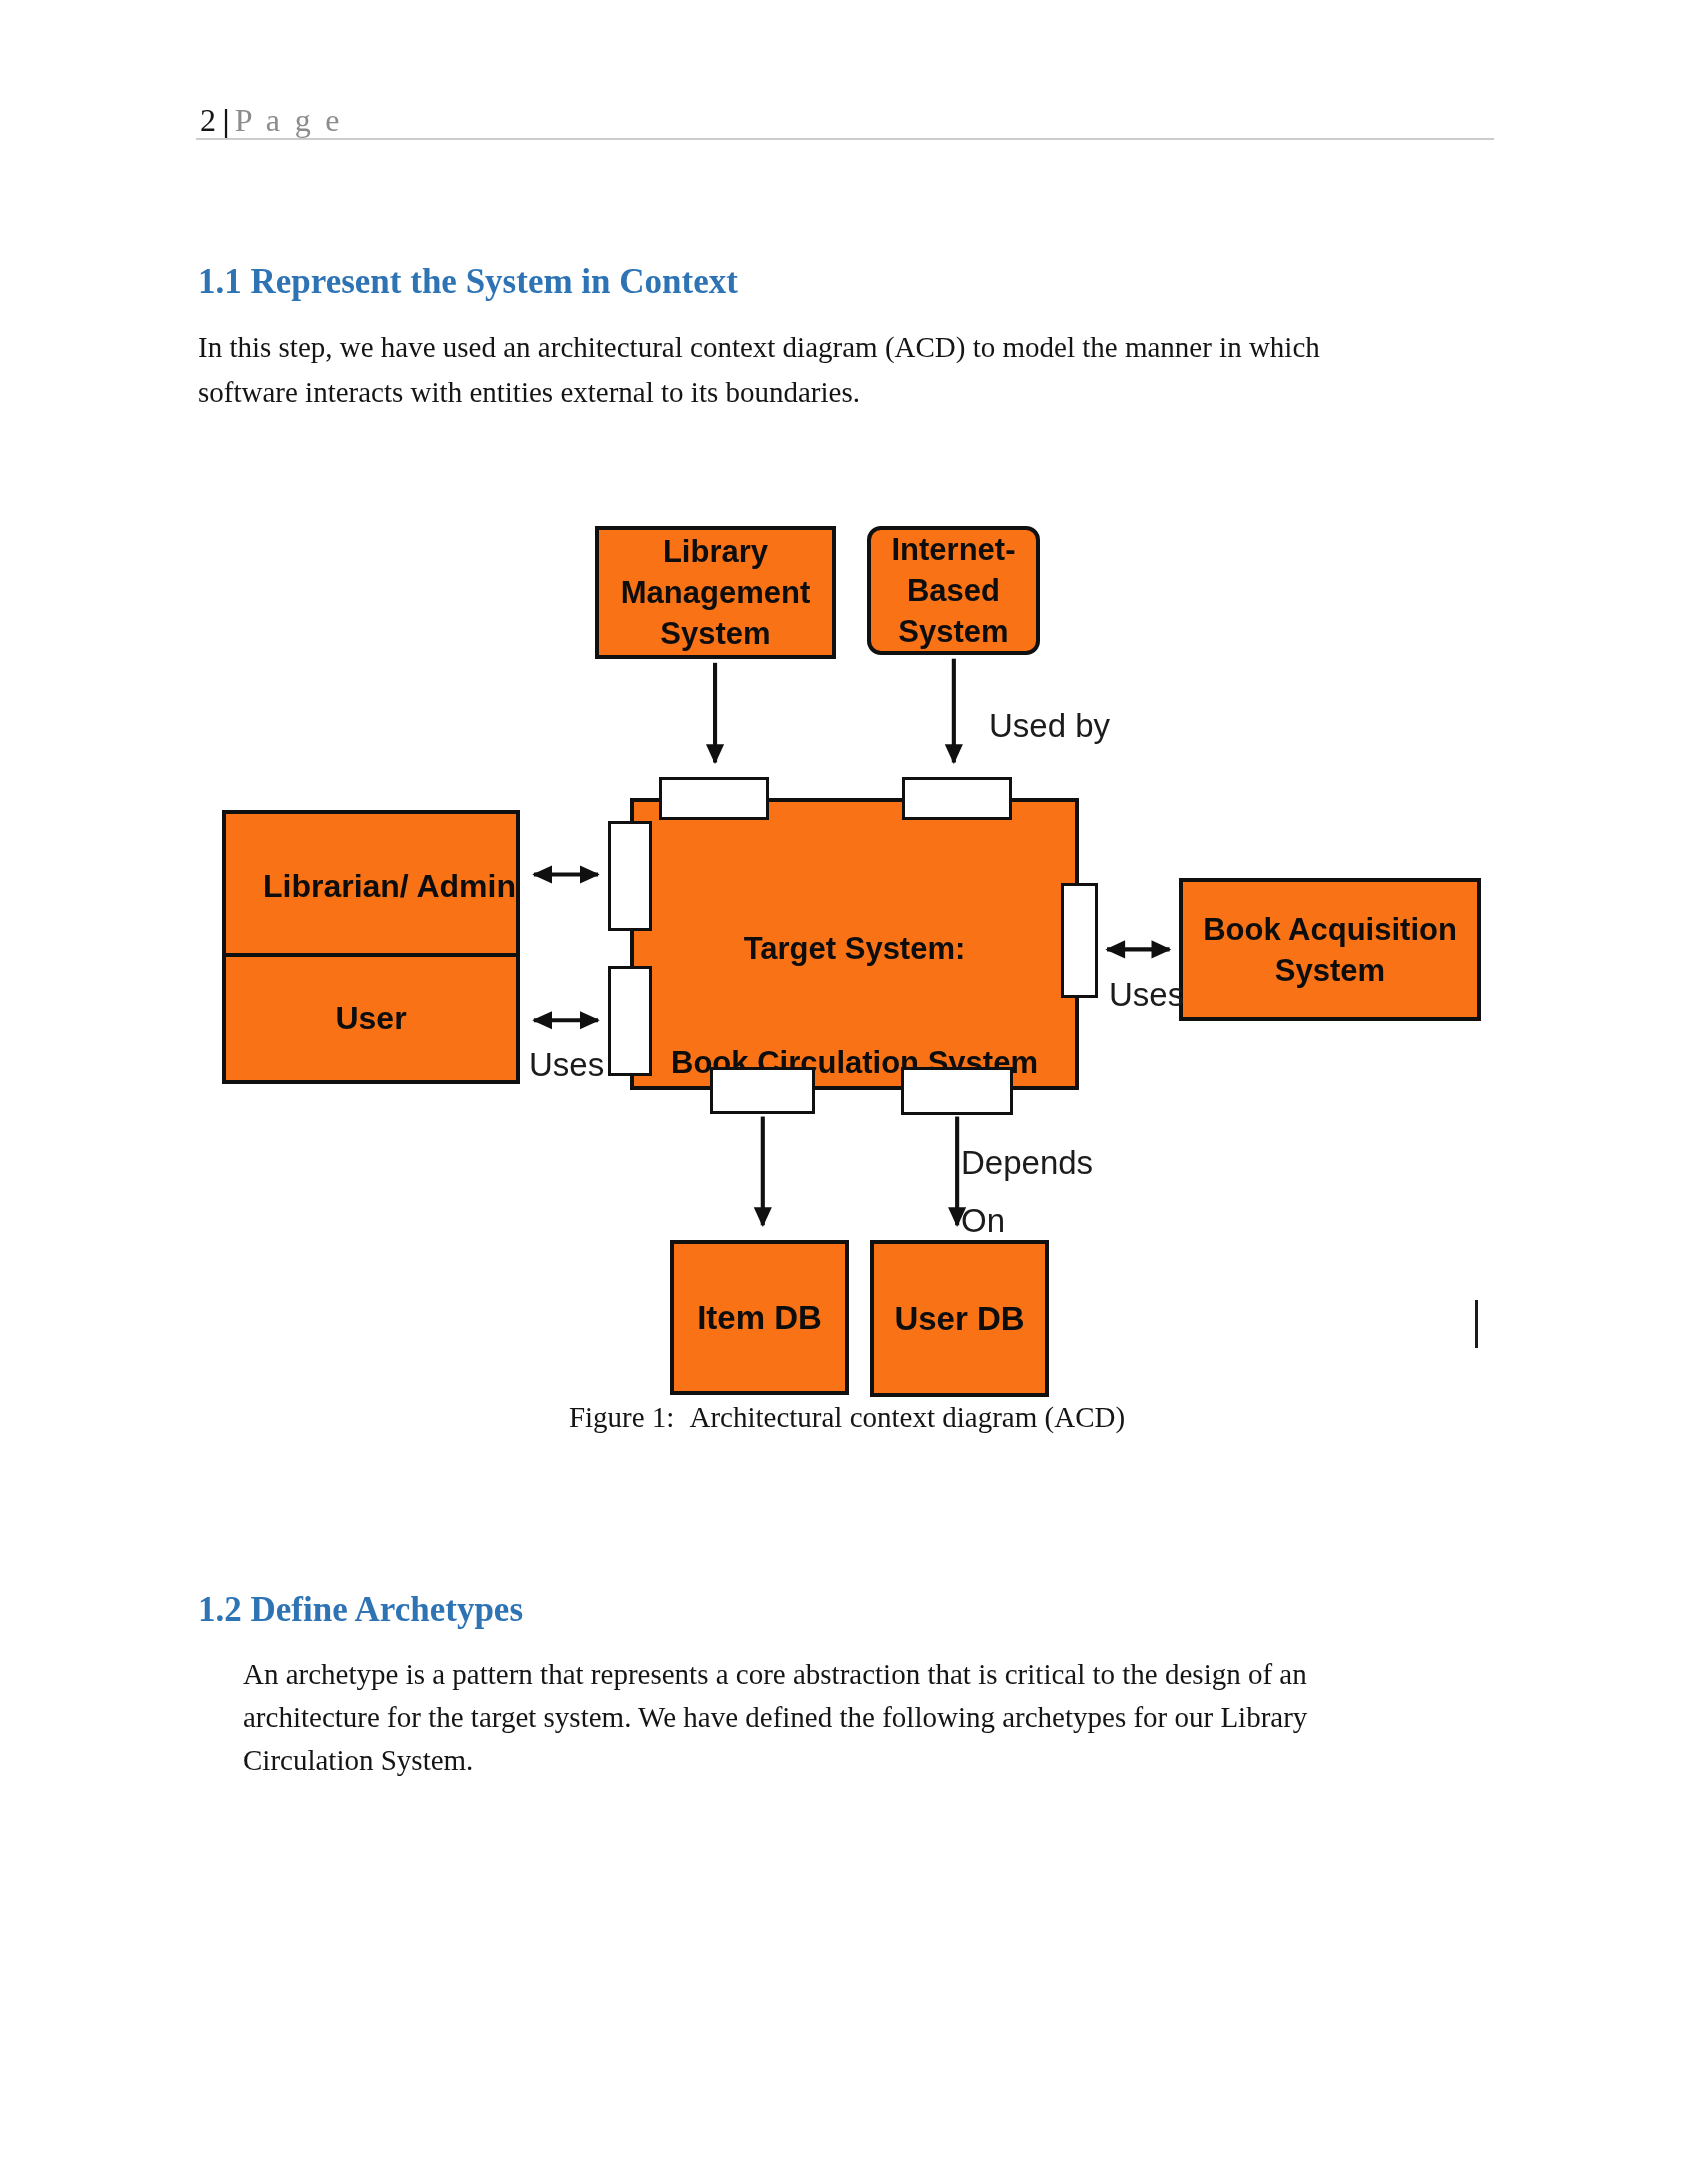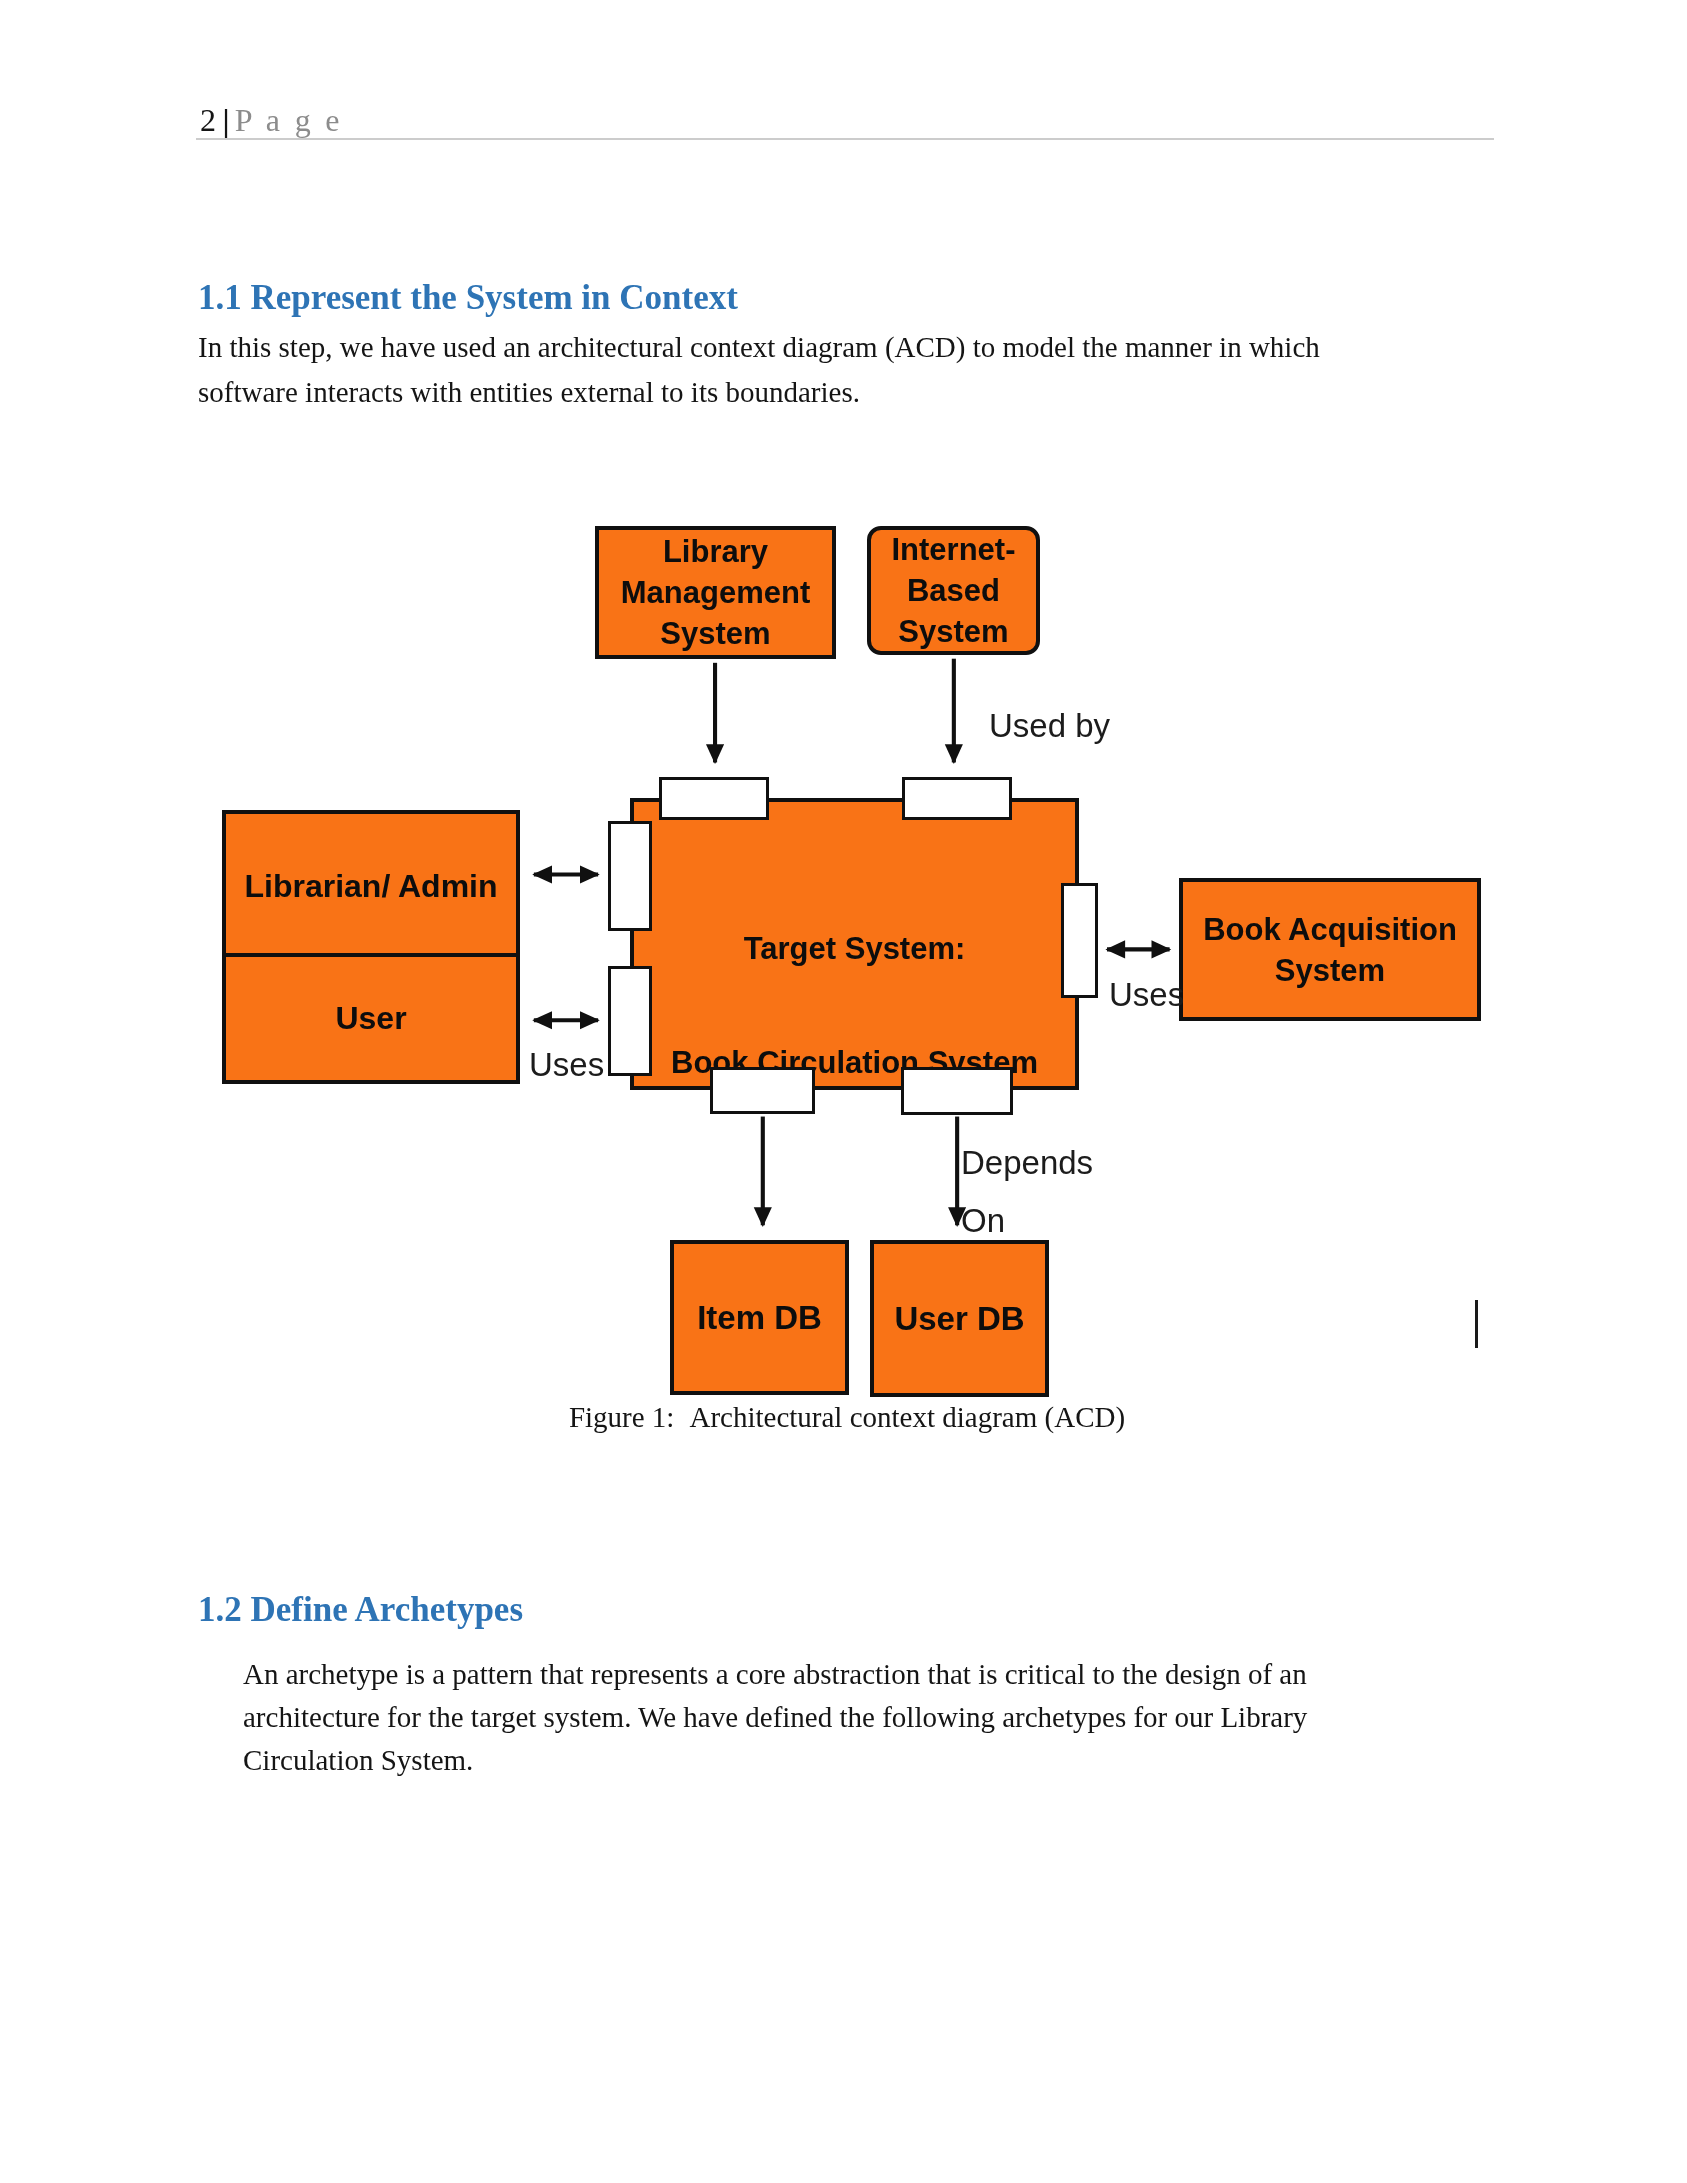--- a/index.html
+++ b/index.html
@@ -32,21 +32,21 @@
     font-family:"Liberation Sans",sans-serif;font-weight:bold;color:#0d0d0d;z-index:2;
   }
   .dbox .line{display:block;}
   .port{position:absolute;background:#ffffff;border:3.3px solid #101010;box-sizing:border-box;z-index:3;}
   .conn-label{
     position:absolute;font-family:"Liberation Sans",sans-serif;font-size:33px;color:#1c1c1c;
     z-index:4;white-space:nowrap;
   }
   #box-lib{left:595px;top:526px;width:241px;height:133px;font-size:31px;line-height:41px;}
   #box-internet{left:867px;top:526px;width:173px;height:129px;font-size:31px;line-height:41px;border-radius:14px;}
-  #box-librarian{left:222px;top:810px;width:298px;height:153px;font-size:32px;}
+  #box-librarian{left:222px;top:810px;width:298px;height:153px;font-size:32px;align-items:flex-end;}
   #box-user{left:222px;top:953px;width:298px;height:131px;font-size:32px;}
   #box-central{left:630px;top:798px;width:449px;height:292px;justify-content:space-between;padding-top:124px;font-size:31px;line-height:46px;}
   #box-bookacq{left:1179px;top:878px;width:302px;height:143px;font-size:31px;line-height:41px;text-align:center;}
   #box-itemdb{left:670px;top:1240px;width:179px;height:155px;font-size:33px;}
   #box-userdb{left:870px;top:1240px;width:179px;height:157px;font-size:33px;}
 
   #port-top-1{left:659px;top:777px;width:110px;height:43px;}
   #port-top-2{left:902px;top:777px;width:110px;height:43px;}
   #port-left-1{left:608px;top:821px;width:44px;height:110px;}
   #port-left-2{left:608px;top:966px;width:44px;height:110px;}
@@ -64,21 +64,21 @@
   .text-cursor{position:absolute;left:1475px;top:1300px;width:3.3px;height:48px;background:#1a1a1a;}
 </style>
 </head>
 <body>
 
 <div class="hdr">
   <span class="num">2</span><span class="sep">|</span><span class="word">P a g e</span>
 </div>
 <div class="hdr-rule"></div>
 
-<div class="h-blue" style="top:278px;">1.1 Represent the System in Context</div>
+<div class="h-blue" style="top:262px;">1.1 Represent the System in Context</div>
 <div class="para" style="top:331px;">
   <span class="pline">In this step, we have used an architectural context diagram (ACD) to model the manner in which</span>
   <span class="pline">software interacts with entities external to its boundaries.</span>
 </div>
 
 <div class="dbox" id="box-lib">
   <span class="line">Library</span>
   <span class="line">Management</span>
   <span class="line">System</span>
 </div>

